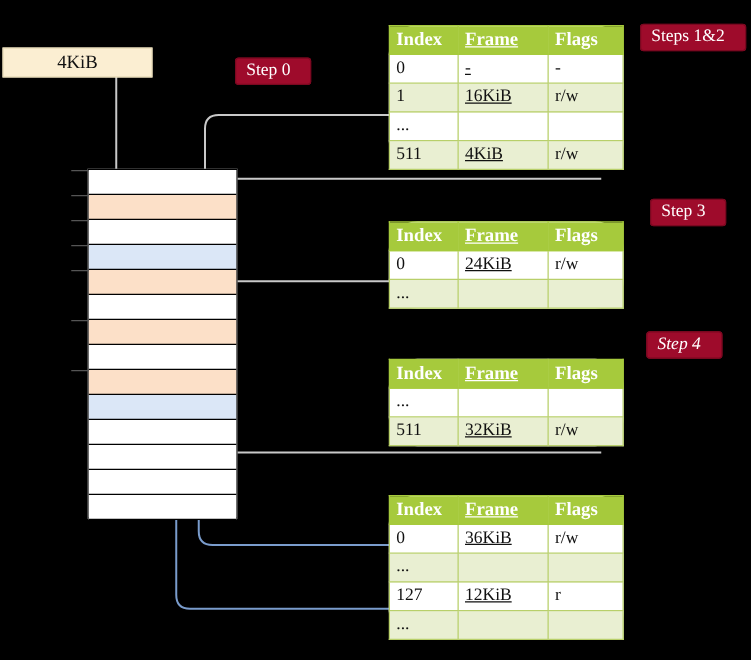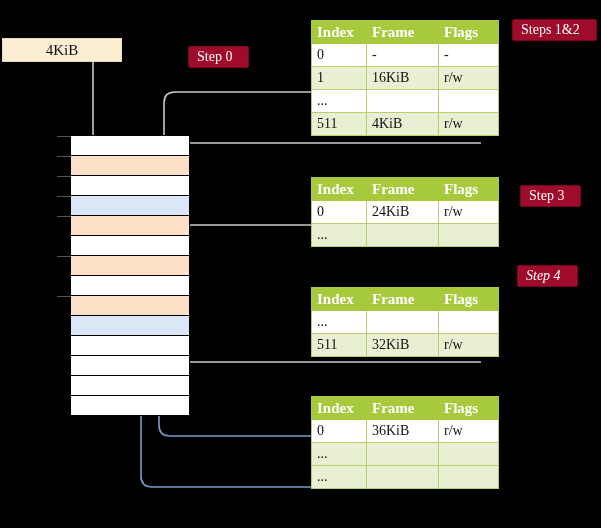--- a/index.html
+++ b/index.html
@@ -33,21 +33,21 @@
           font-family:"Liberation Serif", serif;font-size:14px;
           background:#fff;border-radius:23px;}
   .ptable td,.ptable th{border:1px solid #b8cf6a;padding:1px 5px;
           height:23px;box-sizing:border-box;text-align:left;
           vertical-align:middle;color:#111;font-weight:normal;}
   .ptable th{background:#a6ca3c;color:#fff;font-weight:bold;
           border:1px solid #a6ca3c;font-size:15px;}
   .ptable tr.alt td{background:#e9efd2;}
   .ptable td.hl{background:#f7f7a8;}
   .col-idx{width:55px;}
-  .col-frm{width:72px;}
+  .col-frm{width:72px;text-decoration:underline;}
   .col-flg{width:60px;}
 
   
   #wires{position:absolute;left:0;top:0;width:601px;height:528px;
          pointer-events:none;}
 </style>
 </head>
 <body>
 
 <svg id="wires">
@@ -189,27 +189,32 @@
         <tr>
           <td class="col-idx">0</td>
           <td class="col-frm">36KiB</td>
           <td class="col-flg">r/w</td>
         </tr>
         <tr class="alt">
           <td class="col-idx">...</td>
           <td class="col-frm"></td>
           <td class="col-flg"></td>
         </tr>
+        <tr>
+          <td class="col-idx">127</td>
+          <td class="col-frm">12KiB</td>
+          <td class="col-flg">r</td>
+        </tr>
         <tr class="alt">
           <td class="col-idx">...</td>
           <td class="col-frm"></td>
           <td class="col-flg"></td>
         </tr>
       </tbody>
     </table>
   </div>
 
 <div id="badges-host">
     <div class="badge" style="left: 188px; top: 46px;">Step 0</div>
     <div class="badge" style="left: 512px; top: 19px;">Steps 1&amp;2</div>
-    <div class="badge" style="left: 520px; top: 159px; margin-top: 26px;">Step 3</div>
+    <div class="badge" style="left: 520px; top: 159px;">Step 3</div>
     <div class="badge" style="left: 517px; top: 265px; font-style: italic;">Step 4</div>
   </div>
 
 </body></html>

